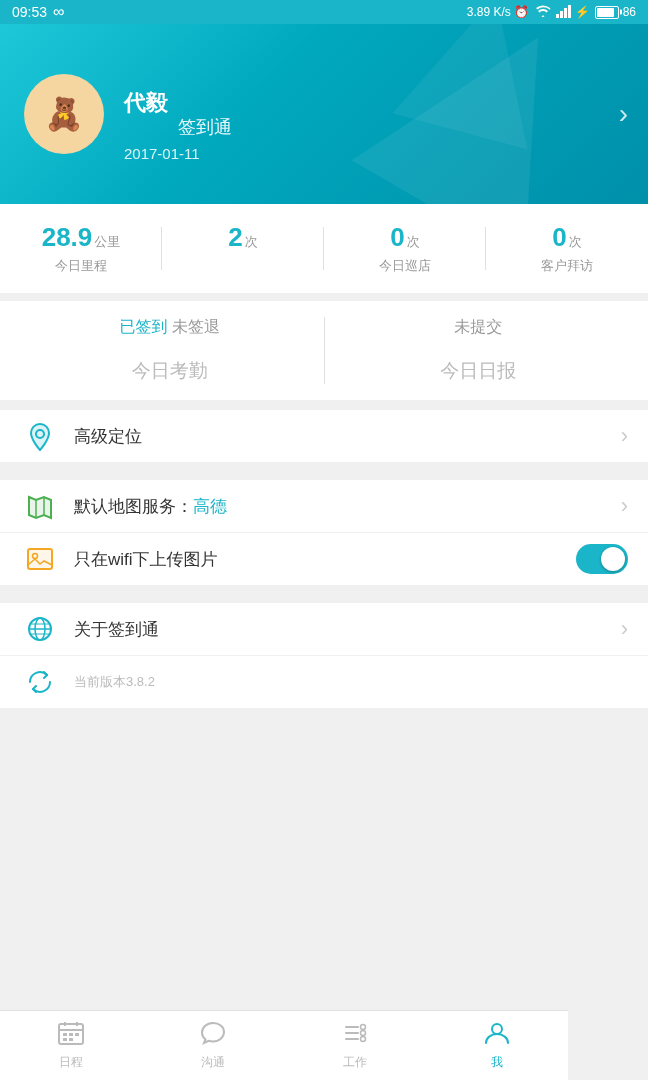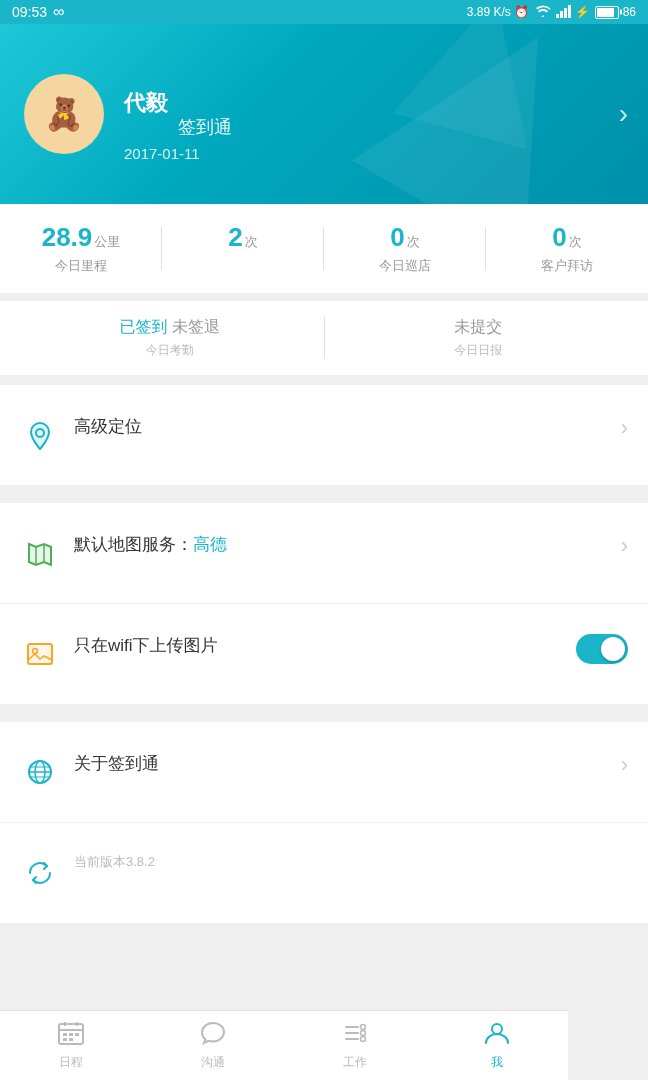--- a/index.html
+++ b/index.html
@@ -180,40 +180,40 @@
     .attendance-item:not(:last-child) {
       border-right: 1px solid #e0e0e0;
     }
     .attendance-status {
       font-size: 16px;
     }
     .signed-in { color: #1ab5c8; }
     .not-signed { color: #999; }
     .not-submitted { color: #999; }
     .attendance-desc {
-      font-size: 12px;
+      font-size: 19px;
       color: #bbb;
-      margin-top: 4px;
+      margin-top: 20px;
     }
 
     
     .divider {
       height: 10px;
       background: #f0f0f0;
     }
 
     
     .menu-section {
       background: white;
       margin-bottom: 8px;
     }
     .menu-item {
       display: flex;
-      align-items: flex-start;
-      padding: 30px 20px;
+      align-items: center;
+      padding: 6px 20px;
       border-bottom: 1px solid #f0f0f0;
       position: relative;
     }
     .menu-item:last-child {
       border-bottom: none;
     }
     .menu-icon {
       width: 40px;
       height: 40px;
       display: flex;

